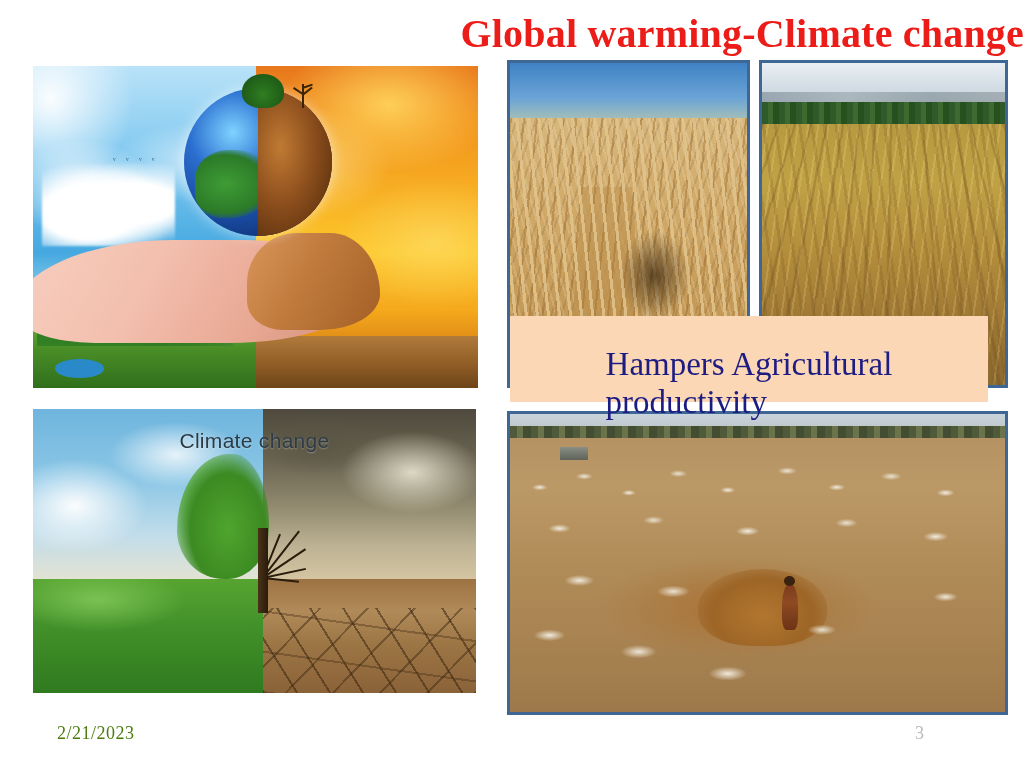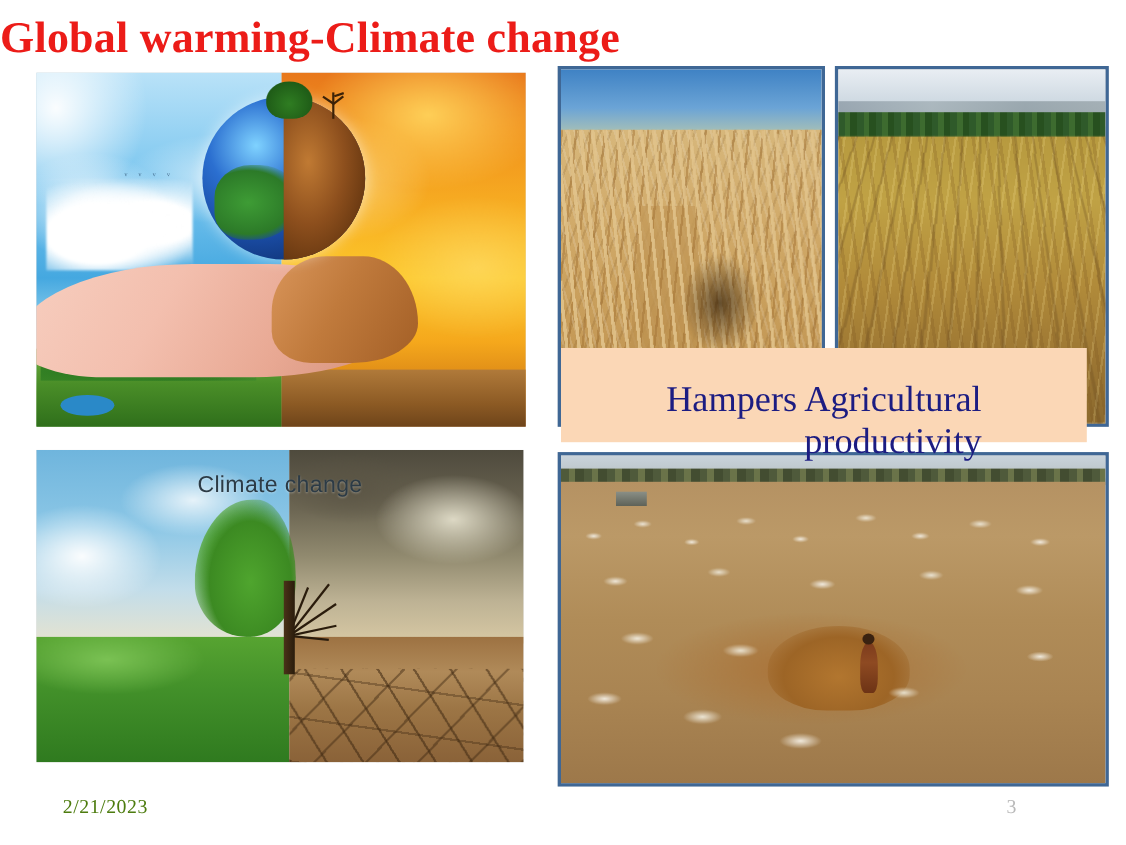--- a/index.html
+++ b/index.html
@@ -4,21 +4,21 @@
 <style>
   html,body{margin:0;padding:0;}
   body{
     width:1024px;height:768px;background:#ffffff;overflow:hidden;
     font-family:"Liberation Serif",serif;position:relative;
   }
   .slide{position:absolute;inset:0;background:#fff;}
 
   
   .slide-title{
-    position:absolute;left:0;top:12px;width:1024px;text-align:left;
+    position:absolute;left:0;top:12px;width:1024px;text-align:right;
     font-family:"Liberation Serif","DejaVu Serif",serif;
     font-weight:bold;font-size:40px;line-height:44px;
     color:#ec1c18;letter-spacing:0.2px;
     white-space:nowrap;
   }
 
   
   .pic{position:absolute;overflow:hidden;background:#ddd;}
   .pic-bordered{border:3px solid #3f6795;box-sizing:border-box;}
 
@@ -295,21 +295,21 @@
   }
 
   
   #callout-box{
     position:absolute;left:510px;top:316px;width:478px;height:86px;
     background:#fbd7b6;
     display:flex;align-items:center;justify-content:center;
   }
   #callout-box .callout-text{
     font-family:"Liberation Serif","DejaVu Serif",serif;
-    font-size:33px;line-height:38px;color:#1c1c82;text-align:right;
+    font-size:33px;line-height:38px;color:#1c1c82;text-align:left;
     padding:0 10px;
     margin-top:47px;
   }
 
   
   .footer-date{
     position:absolute;left:57px;top:723px;
     font-family:"Liberation Serif","DejaVu Serif",serif;
     font-size:18px;color:#4d7c0f;letter-spacing:.5px;
   }

